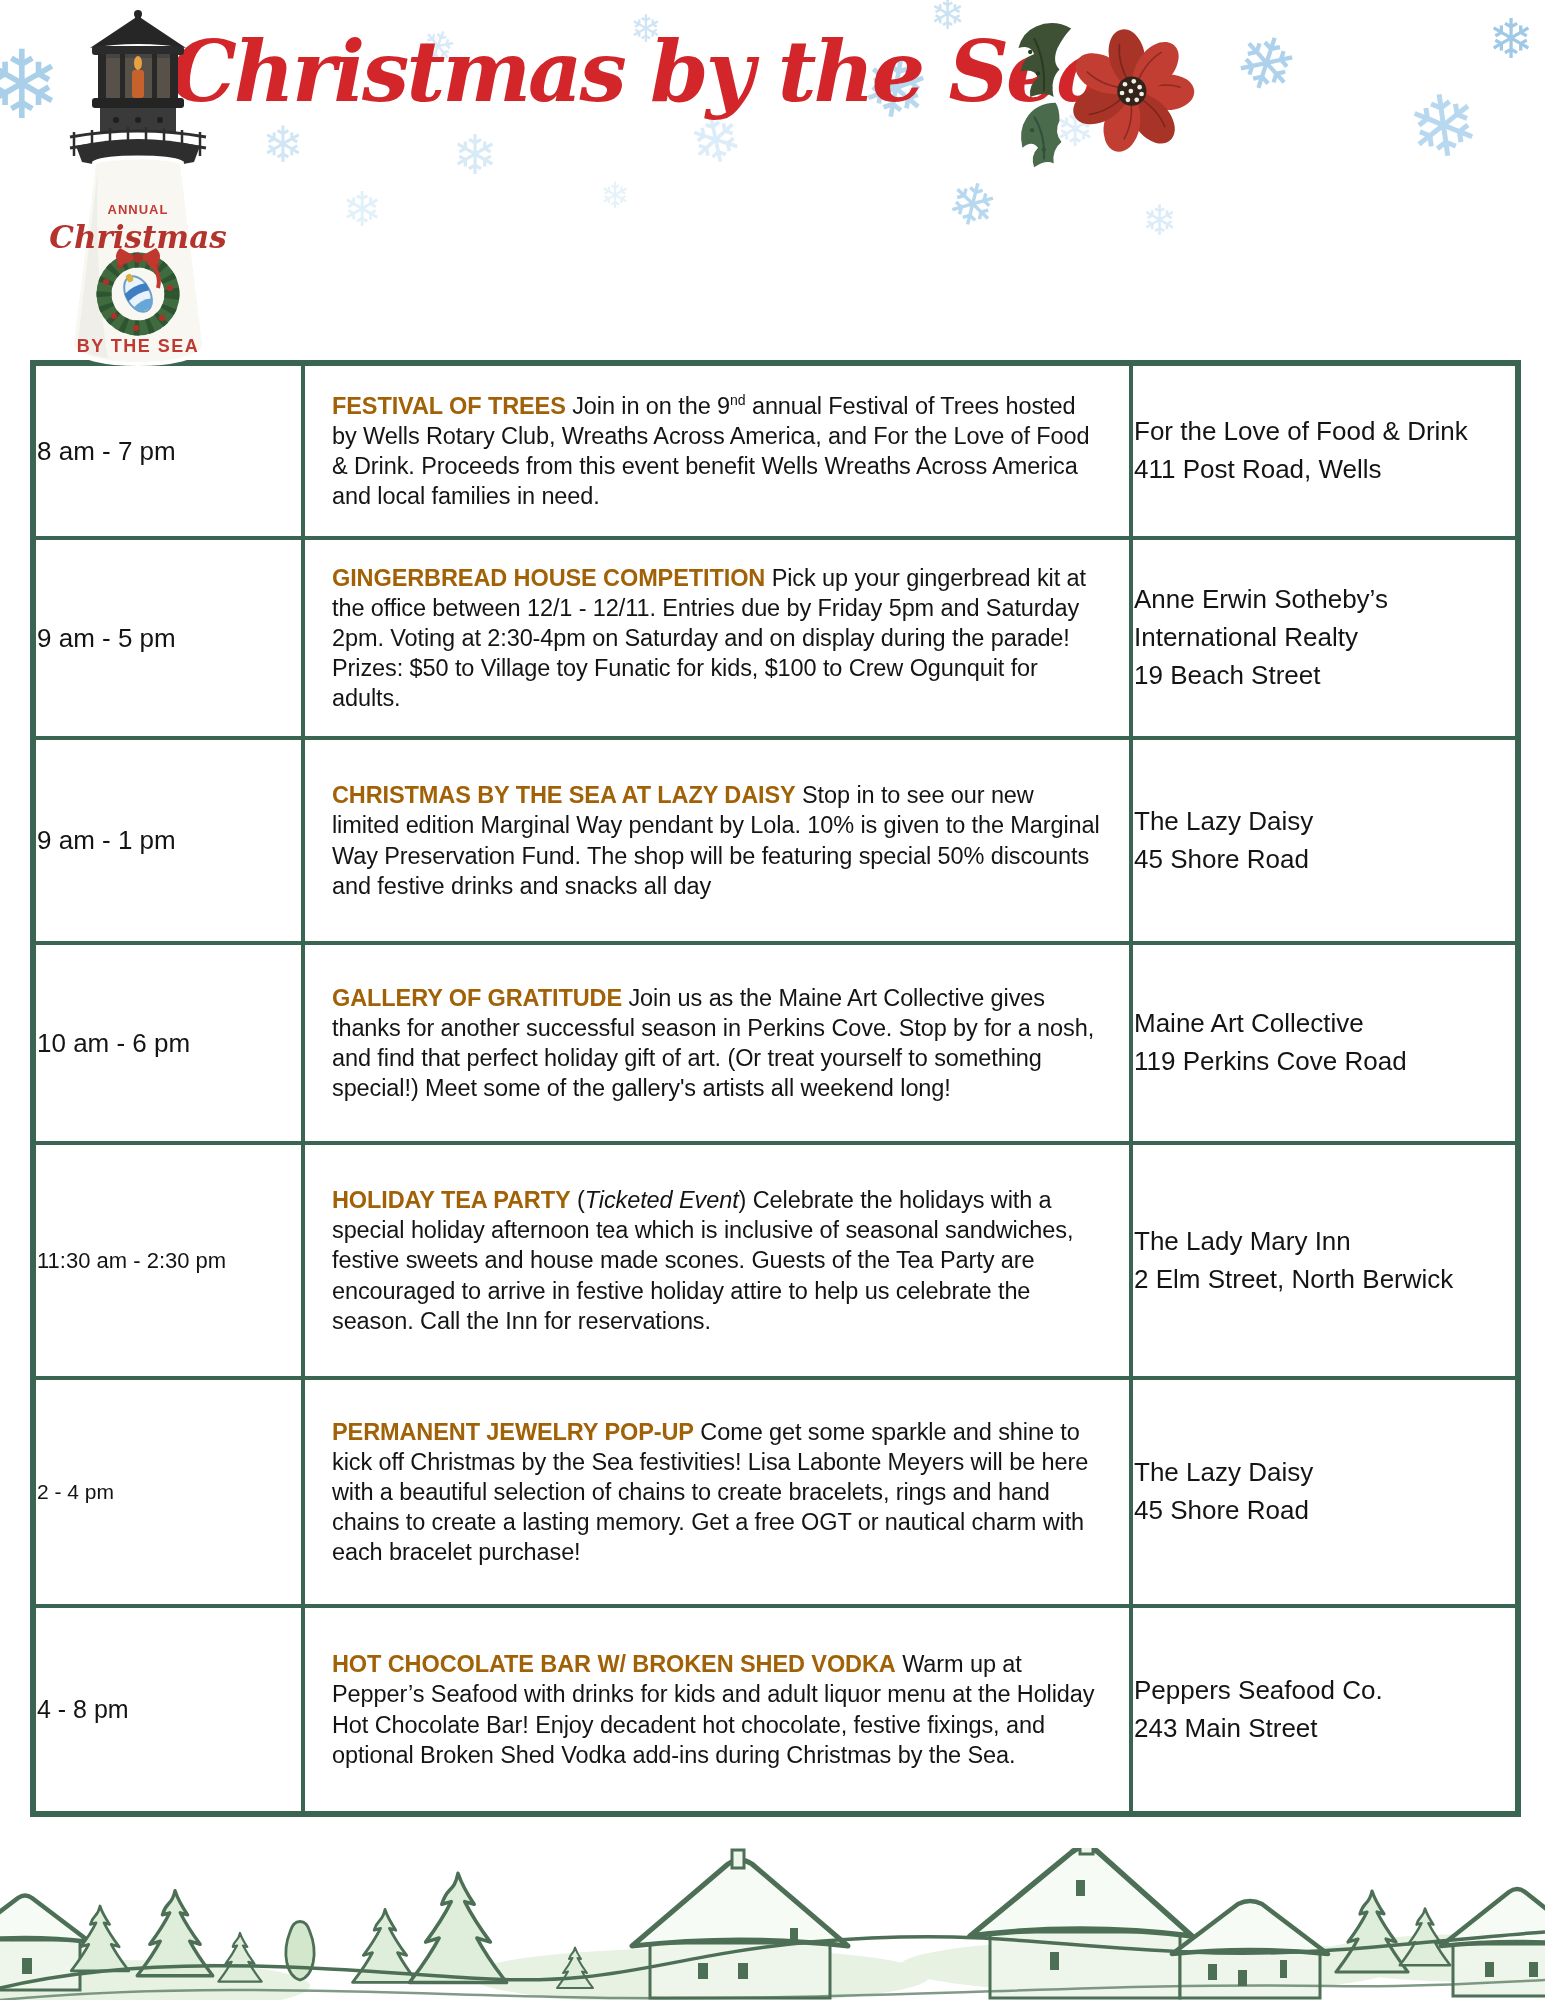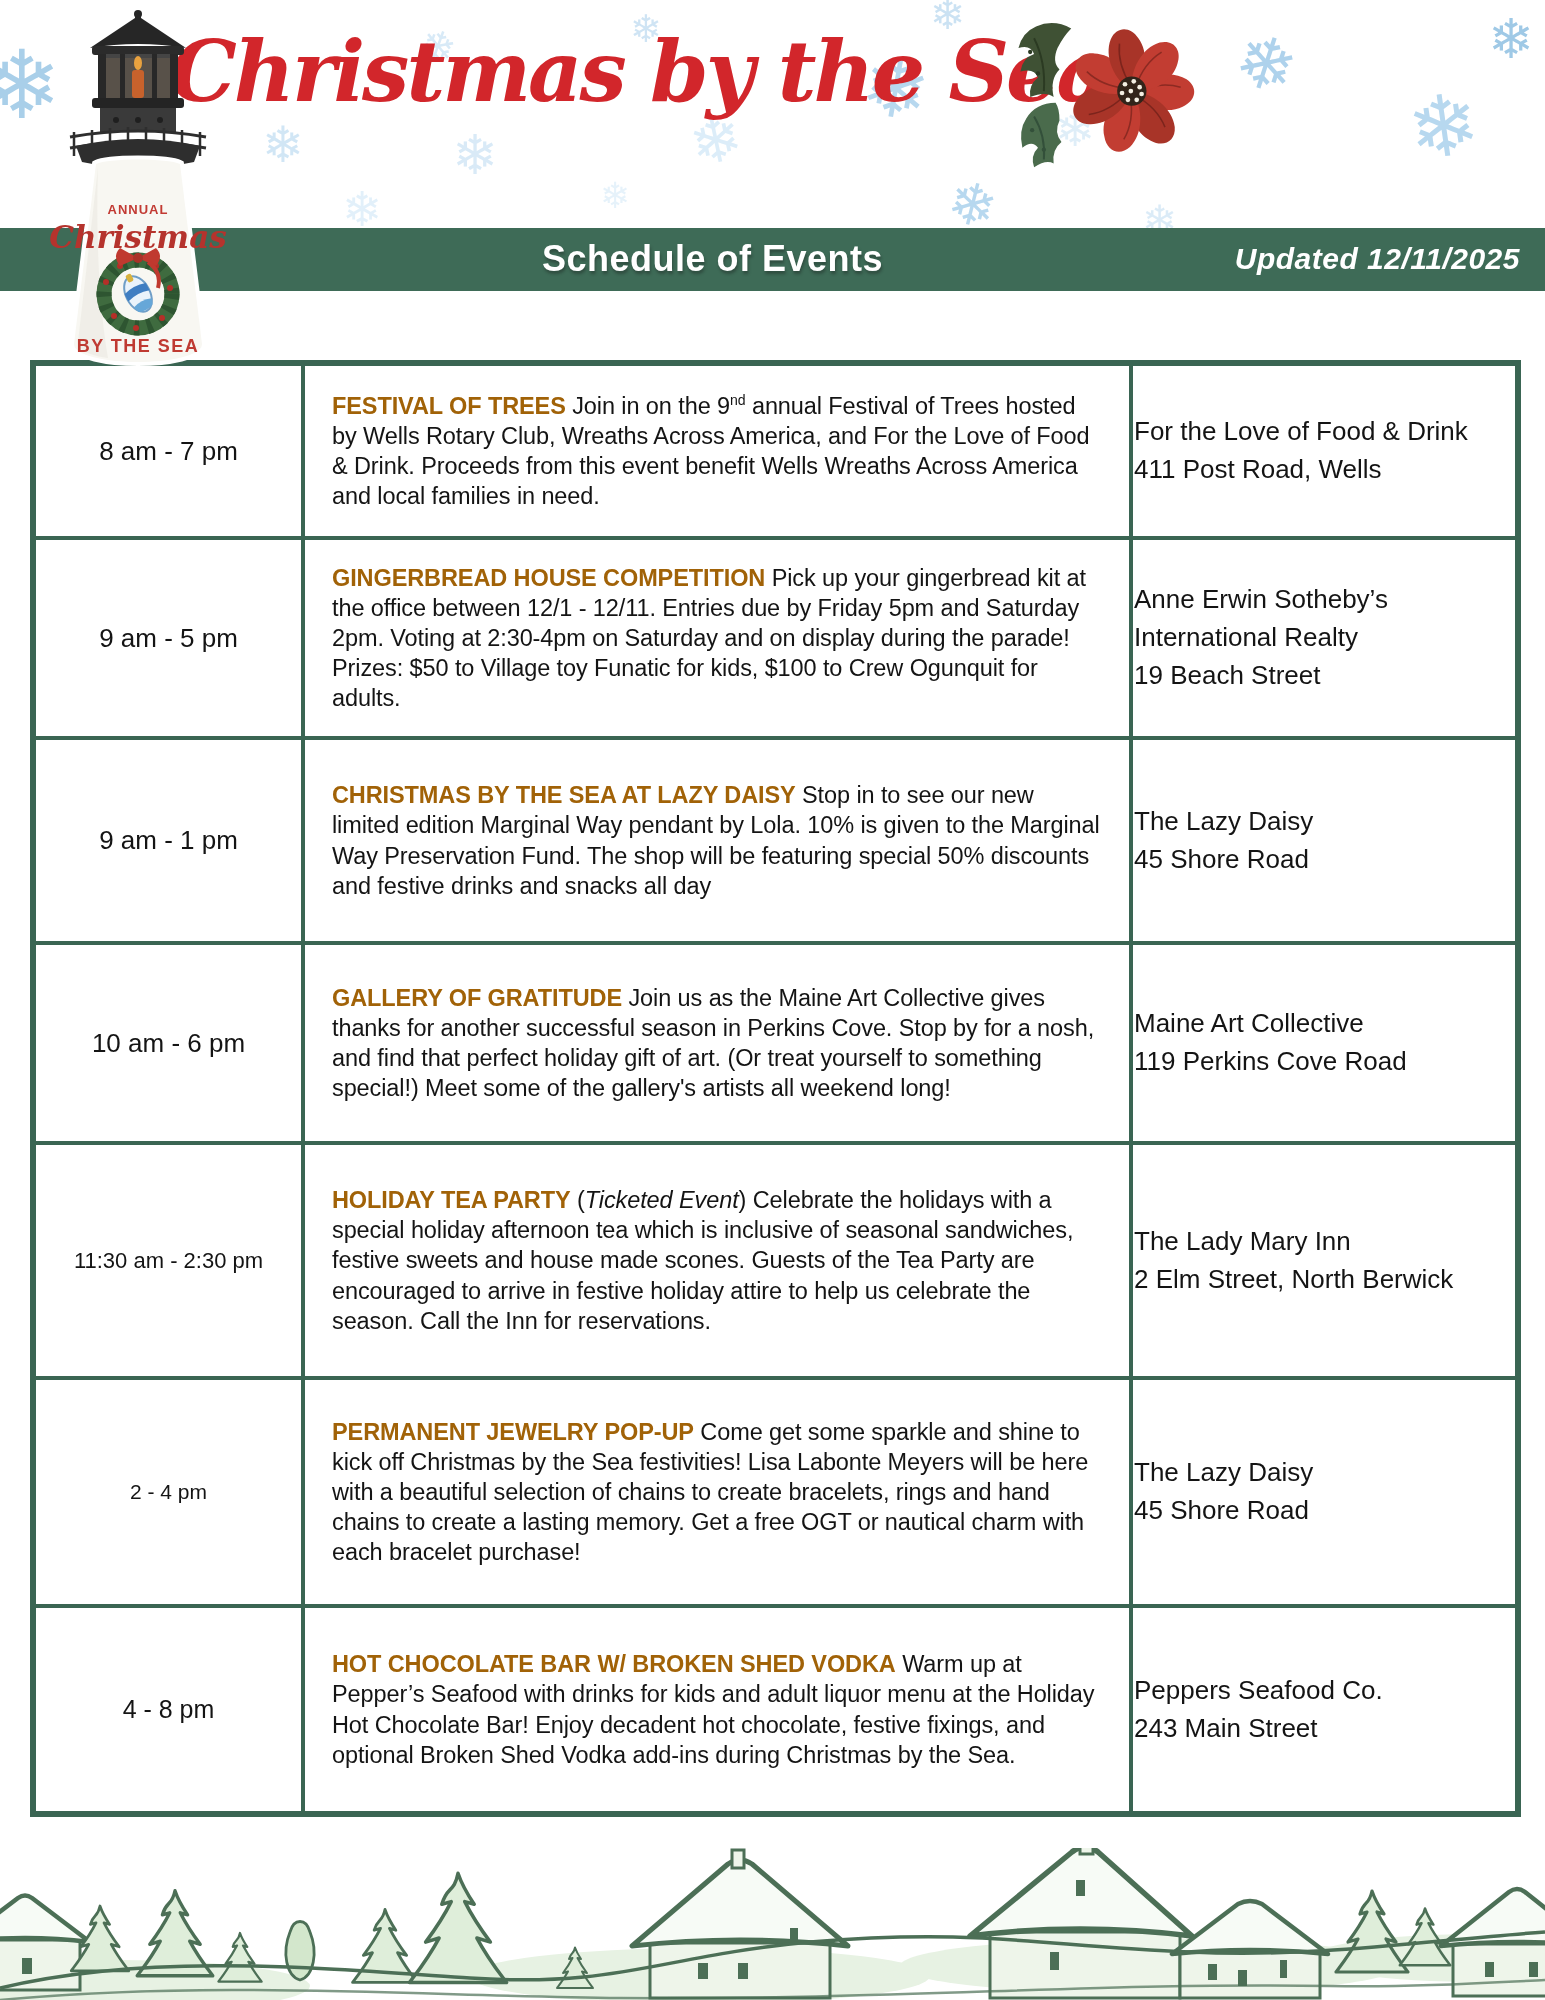--- a/index.html
+++ b/index.html
@@ -25,21 +25,21 @@
       background:#AE3E37;z-index:2;}
   .banner-red .label{position:absolute;left:0;right:0;top:13px;text-align:center;
       transform:translateX(-55px);color:#fff;font-weight:bold;font-size:38px;letter-spacing:.5px;
       text-shadow:1px 3px 3px rgba(20,20,20,.35);}
 
   
   table.events{position:absolute;left:30px;top:360px;width:1485px;z-index:3;
       border-collapse:collapse;table-layout:fixed;background:#fff;}
   table.events{border:6px solid #3A6553;}
   table.events td{border:4px solid #3A6553;vertical-align:middle;color:#141414;}
-  td.time{text-align:center;font-size:26px;}
+  td.time{text-align:left;font-size:26px;}
   td.time.small{font-size:22px;}
   td.time.smaller{font-size:21px;}
   td.time.big{font-size:25px;}
   td.desc{padding:18px 24px 18px 27px;font-size:23.5px;line-height:1.28;letter-spacing:-.1px;}
   td.desc .bt{font-weight:bold;color:#a16207;}
   td.desc sup{font-size:.6em;line-height:0;vertical-align:super;}
   td.desc em{font-style:italic;}
   td.loc{text-align:left;font-size:26px;line-height:1.45;}
 
   tr.r1{height:175px;} tr.r2{height:200px;} tr.r3{height:205px;} tr.r4{height:200px;}
@@ -171,24 +171,20 @@
         <circle cx="2" cy="-10" r="2.4" fill="#f4efe3"></circle>
       <circle cx="-7" cy="-7" r="2.4" fill="#f4efe3"></circle>
         <circle cx="-10" cy="2" r="2.4" fill="#f4efe3"></circle>
       <circle cx="-4" cy="9" r="2.4" fill="#f4efe3"></circle>
         <circle cx="5" cy="9" r="2.4" fill="#f4efe3"></circle>
       <circle cx="10" cy="3" r="2.4" fill="#f4efe3"></circle>
         <circle cx="-1" cy="0" r="2.4" fill="#f4efe3"></circle>
     </g>
   </svg>
 
-  <div class="banner-green">
-    <div class="label">Schedule of Events</div>
-    <div class="updated">Updated 12/11/2025</div>
-  </div>
 
   <table class="events">
     <colgroup>
         <col style="width:270px">
         <col style="width:828px">
         <col style="width:387px">
       </colgroup>
     <tbody>
       <tr class="r1">
         <td class="time">8 am - 7 pm</td>

